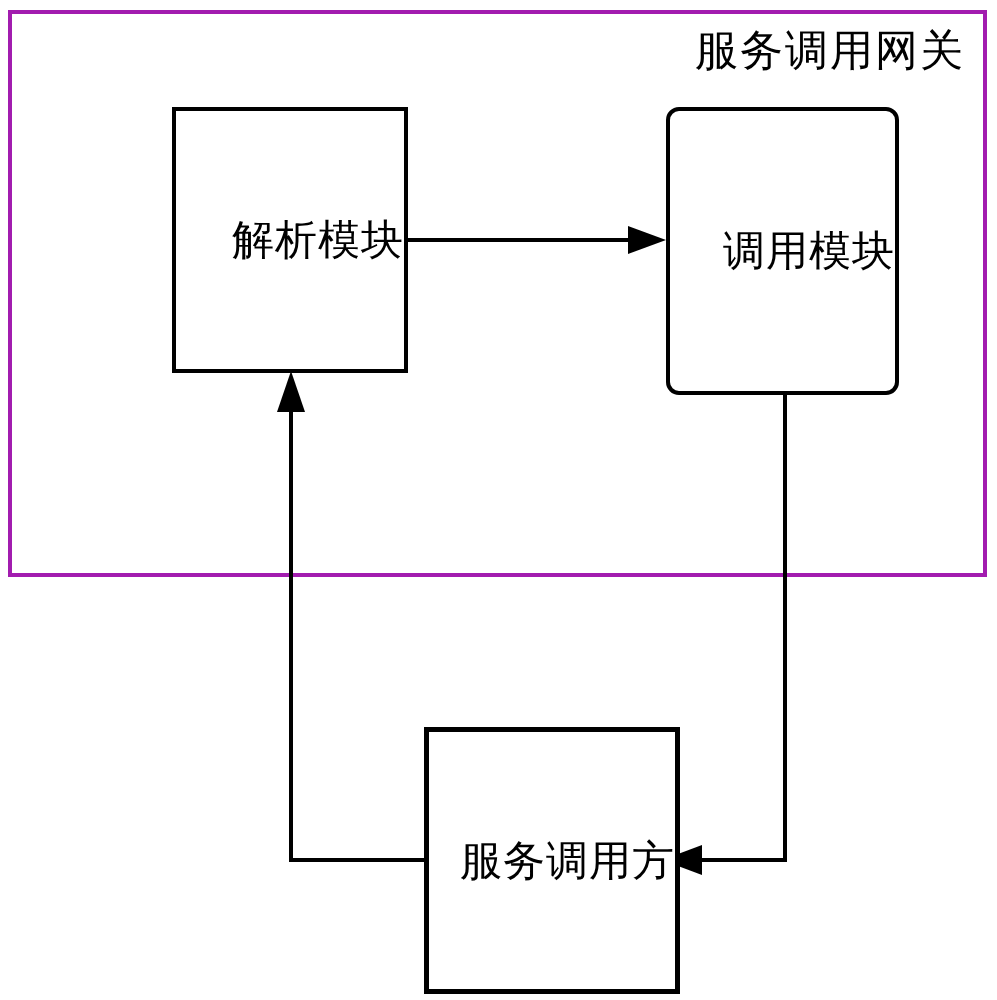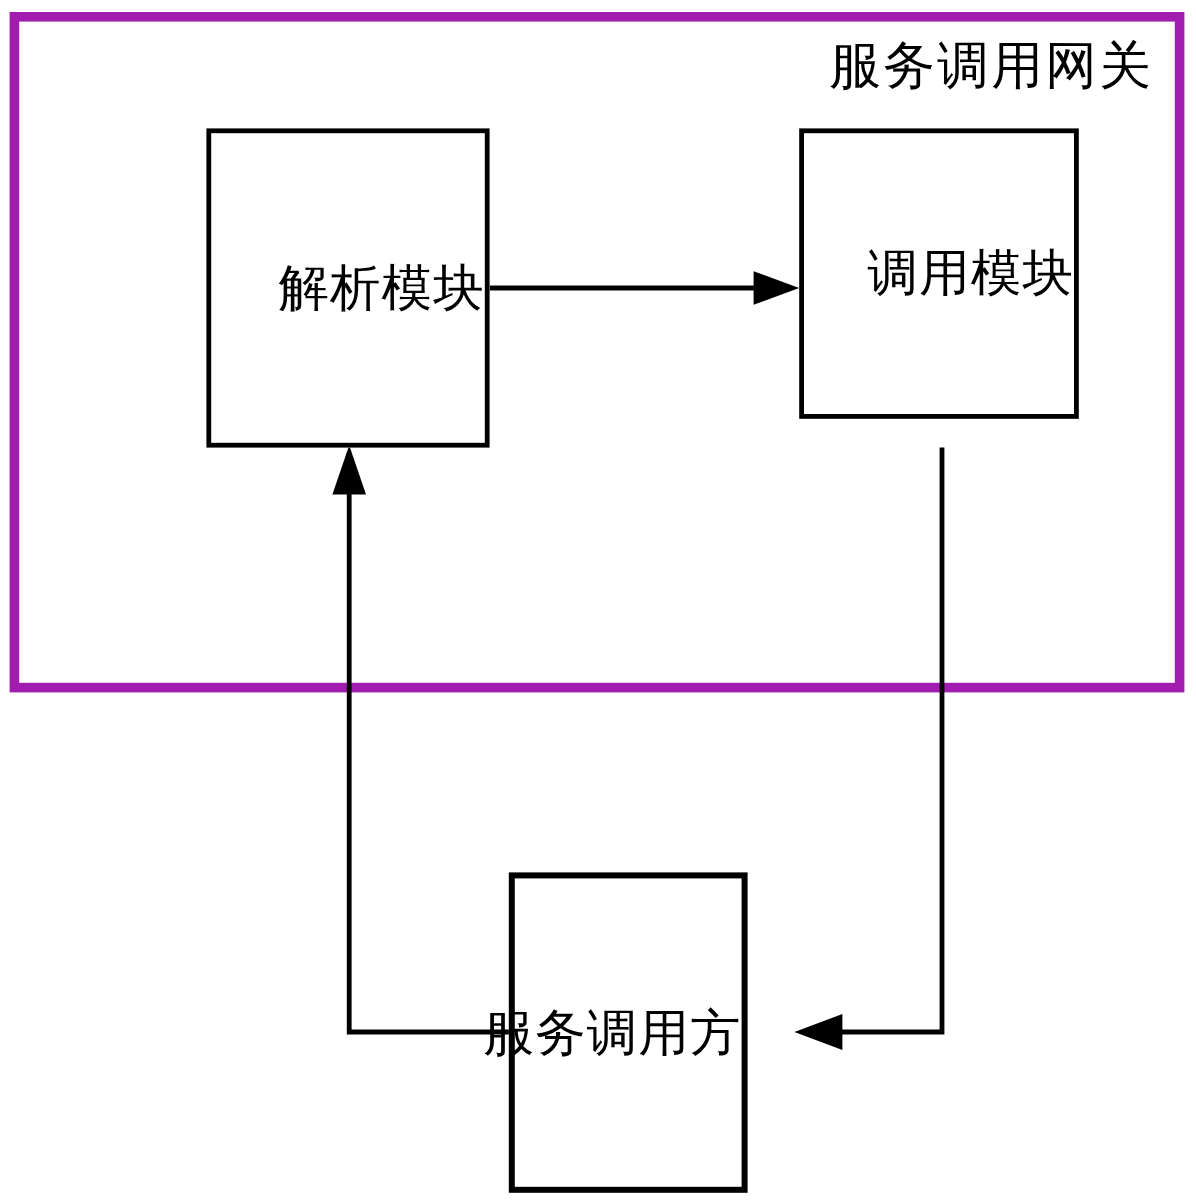--- a/index.html
+++ b/index.html
@@ -15,21 +15,21 @@
     font-family: "DejaVu Serif", "Liberation Serif", serif;
     color: #000000;
     overflow: hidden;
   }
   .gateway-box {
     position: absolute;
     left: 8px;
     top: 10px;
     width: 979px;
     height: 567px;
-    border: 8px solid #a21caf;
+    border: 4px solid #a21caf;
     box-sizing: border-box;
     background: #ffffff;
   }
   .gateway-label {
     position: absolute;
     top: 8px;
     right: 18px;
     font-size: 43px;
     letter-spacing: 2px;
     white-space: nowrap;
@@ -50,26 +50,27 @@
   .node-parse {
     left: 172px;
     top: 107px;
     width: 236px;
     height: 266px;
   }
   .node-invoke {
     left: 666px;
     top: 107px;
     width: 233px;
-    height: 242px;
+    height: 288px;
+    border-radius: 13px;
   }
   .node-caller {
     left: 424px;
     top: 727px;
-    width: 199px;
+    width: 256px;
     height: 267px;
     border-width: 5px;
   }
   .connectors {
     position: absolute;
     left: 0;
     top: 0;
     width: 997px;
     height: 1000px;
     z-index: 1;

